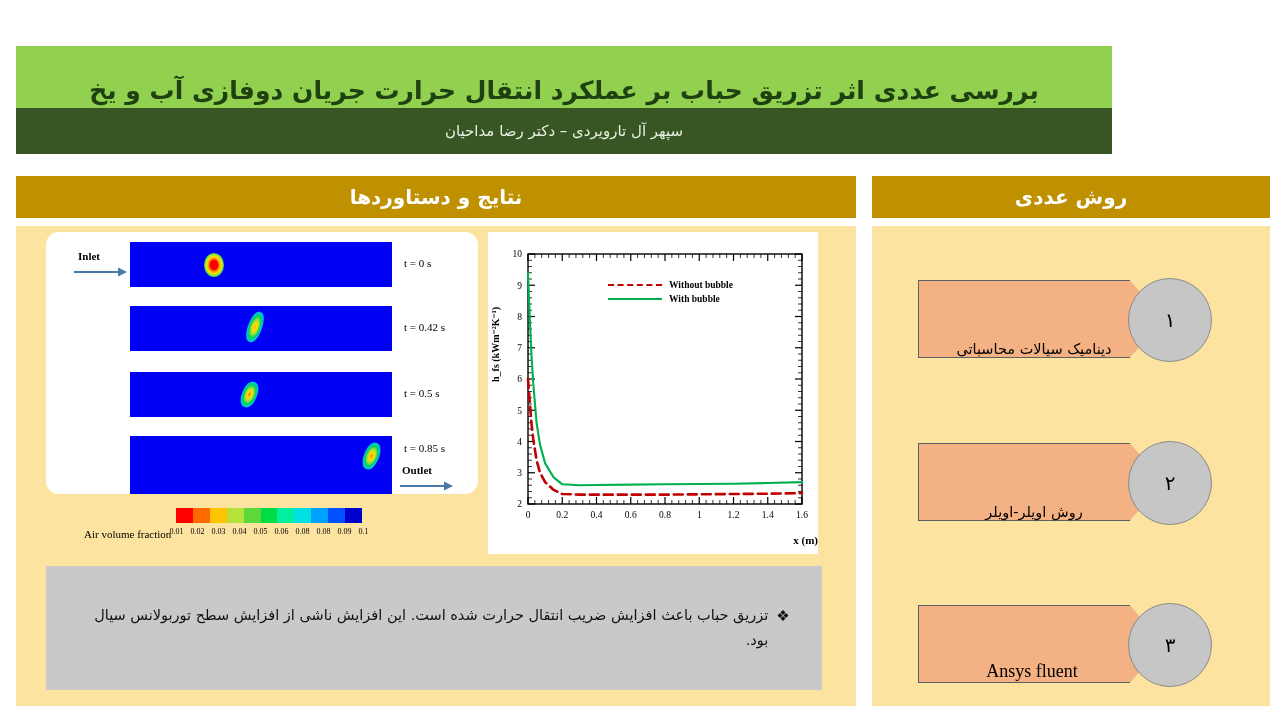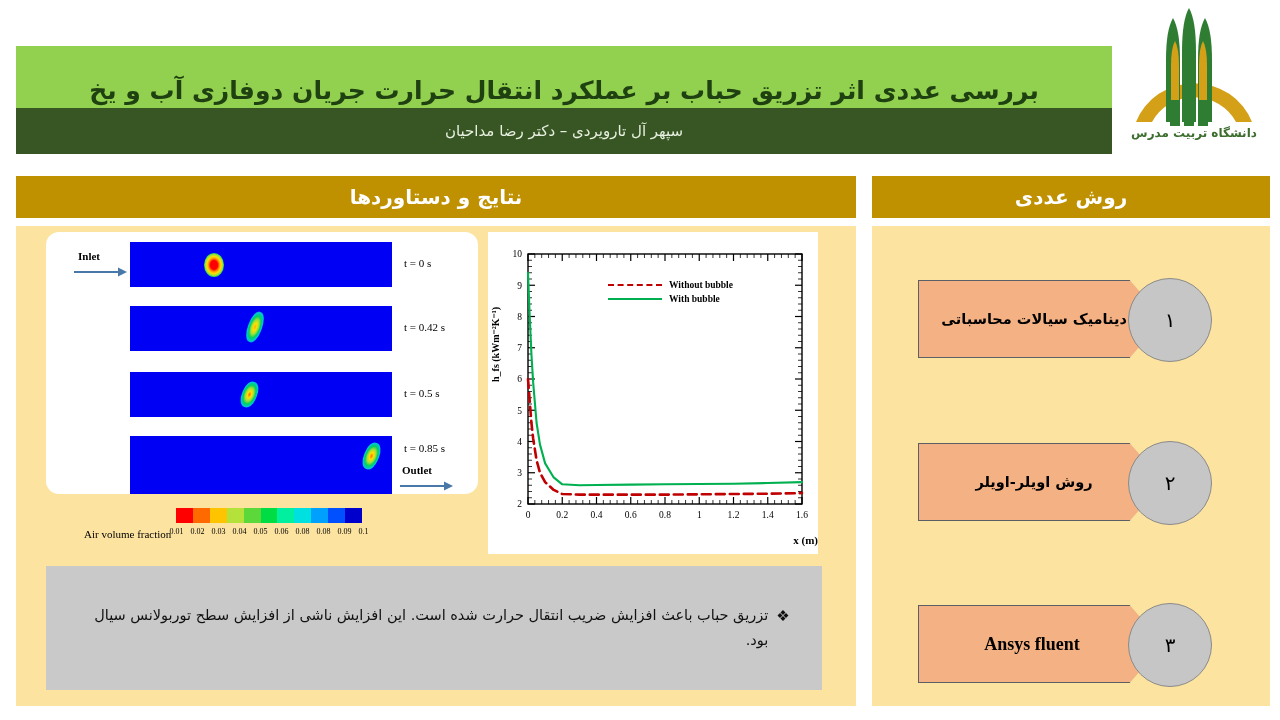--- a/index.html
+++ b/index.html
@@ -129,21 +129,21 @@
     font-family:"DejaVu Sans", sans-serif;font-size:14.5px;color:#111;
     direction:rtl;text-align:right;line-height:1.75;max-width:690px;
   }
 
   
   .step{position:absolute;height:78px;}
   .step-arrow{
     position:absolute;left:46px;top:0;width:246px;height:78px;
     background:#F4B183;border:1px solid #5B6067;box-sizing:border-box;
     clip-path:polygon(0 0, 86% 0, 100% 50%, 86% 100%, 0 100%);
-    display:flex;align-items:center;justify-content:center;font-weight:bold;
+    display:flex;align-items:flex-end;justify-content:center;
   }
   .step-arrow span{
     font-family:"DejaVu Sans", sans-serif;font-size:14.5px;color:#000;
     direction:rtl;text-align:center;padding-right:14px;
   }
   .step-arrow.latin span{
     font-family:"Liberation Serif", serif;font-size:18px;direction:ltr;padding-right:18px;
   }
   .step-circle{
     position:absolute;left:256px;top:-2px;width:82px;height:82px;border-radius:50%;
@@ -163,34 +163,20 @@
 <div class="poster">
 
   <div class="title-banner">
     <div class="title-text">بررسی عددی اثر تزریق حباب بر عملکرد انتقال حرارت جریان دوفازی آب و یخ</div>
   </div>
 
   <div class="author-banner">
     <div class="author-text">سپهر آل تارویردی – دکتر رضا مداحیان</div>
   </div>
 
-  <div class="logo">
-    <svg width="152" height="126" viewBox="0 0 152 126">
-      <path d="M18 118 A62 60 0 0 1 134 118 L118 118 A47 45 0 0 0 34 118 Z" fill="#D4A017"></path>
-      <path d="M64 118 L64 48 Q64 16 71 4 Q78 16 78 48 L78 118 Z" fill="#2E7D32"></path>
-      <path d="M48 118 L48 56 Q48 26 55 14 Q62 26 62 56 L62 118 Z" fill="#2E7D32"></path>
-      <path d="M80 118 L80 56 Q80 26 87 14 Q94 26 94 56 L94 118 Z" fill="#2E7D32"></path>
-      <path d="M53 96 L53 62 Q53 44 57 37 Q61 44 61 62 L61 96 Z" fill="#D4A017"></path>
-      <path d="M81 96 L81 62 Q81 44 85 37 Q89 44 89 62 L89 96 Z" fill="#D4A017"></path>
-      <rect x="52" y="110" width="10" height="12" fill="#2E7D32"></rect>
-      <rect x="66" y="110" width="10" height="12" fill="#2E7D32"></rect>
-      <rect x="80" y="110" width="10" height="12" fill="#2E7D32"></rect>
-    </svg>
-    <div class="logo-caption">دانشگاه تربیت مدرس</div>
-  </div>
 
   <div class="sec-bar" id="bar-results">
     <span>نتایج و دستاوردها</span>
   </div>
   <div class="sec-bar" id="bar-method">
     <span>روش عددی</span>
   </div>
 
   <div class="panel" id="panel-results"></div>
 

